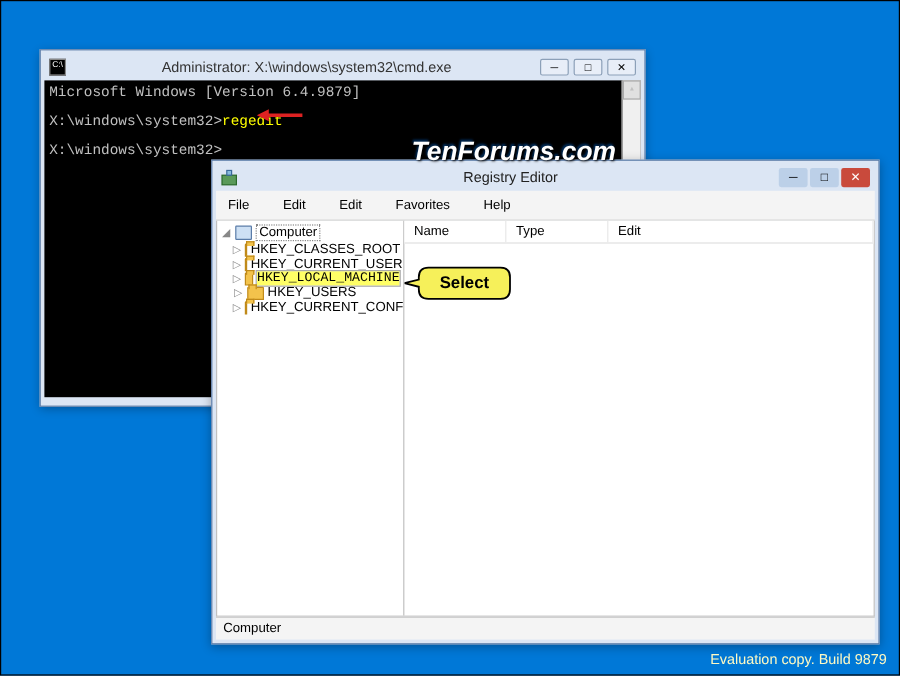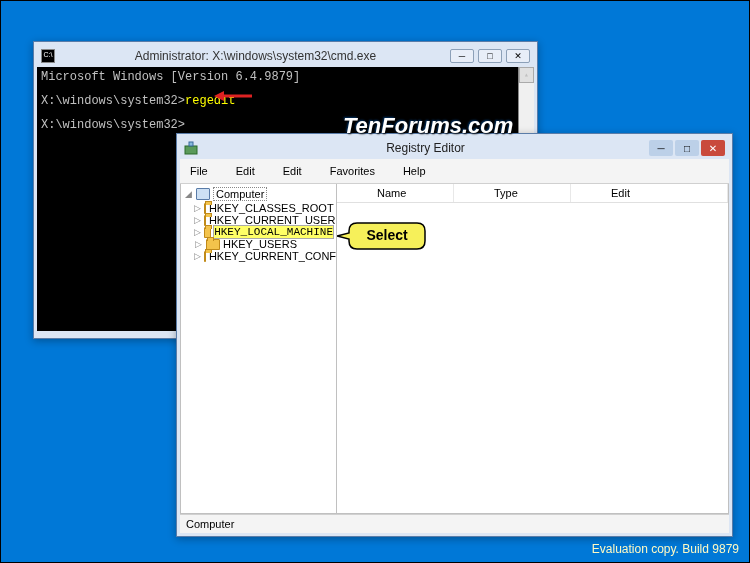--- a/index.html
+++ b/index.html
@@ -212,21 +212,20 @@
     }
     .list-header {
       display: flex;
       border-bottom: 1px solid #e0e0e0;
       font-size: 11px;
       background: #fff;
     }
     .list-header > div {
       padding: 3px 8px;
       border-right: 1px solid #e8e8e8;
-      margin-left: 32px;
     }
     .col-name { width: 85px; }
     .col-type { width: 85px; }
     .col-data { flex: 1; }
     .reg-status {
       background: #f4f4f4;
       border-top: 1px solid #d0d0d0;
       padding: 3px 6px;
       font-size: 11px;
     }

